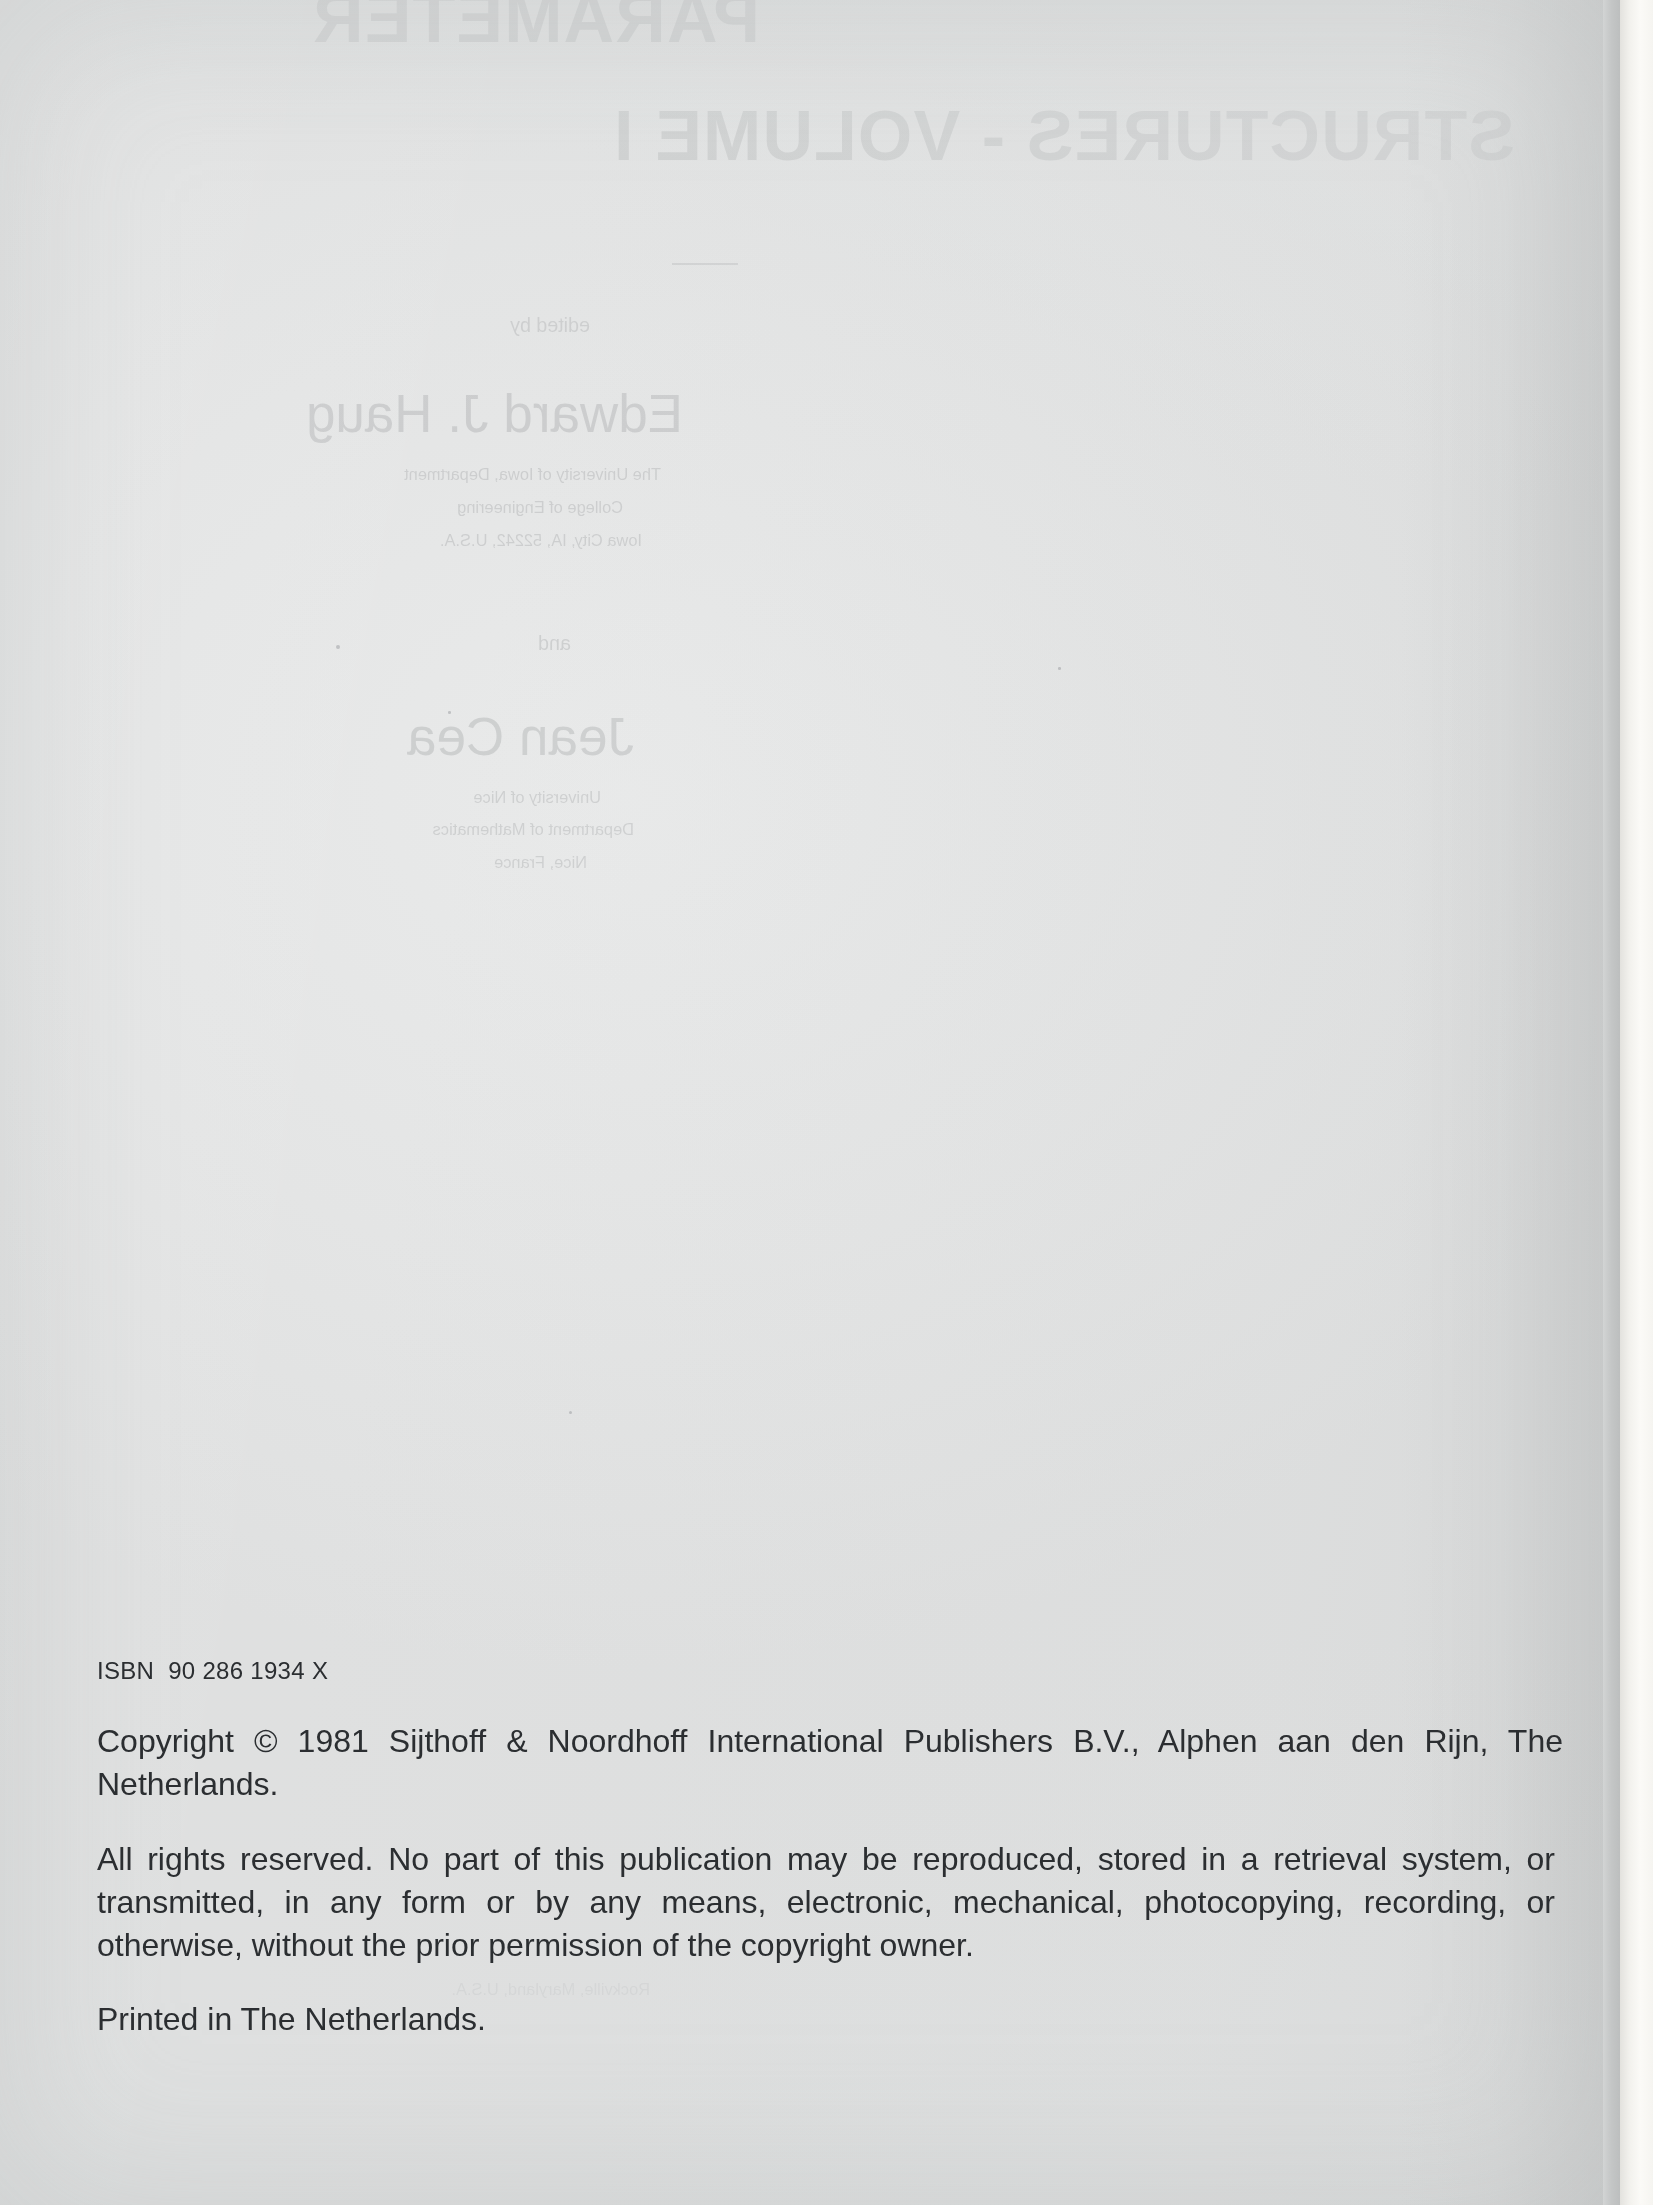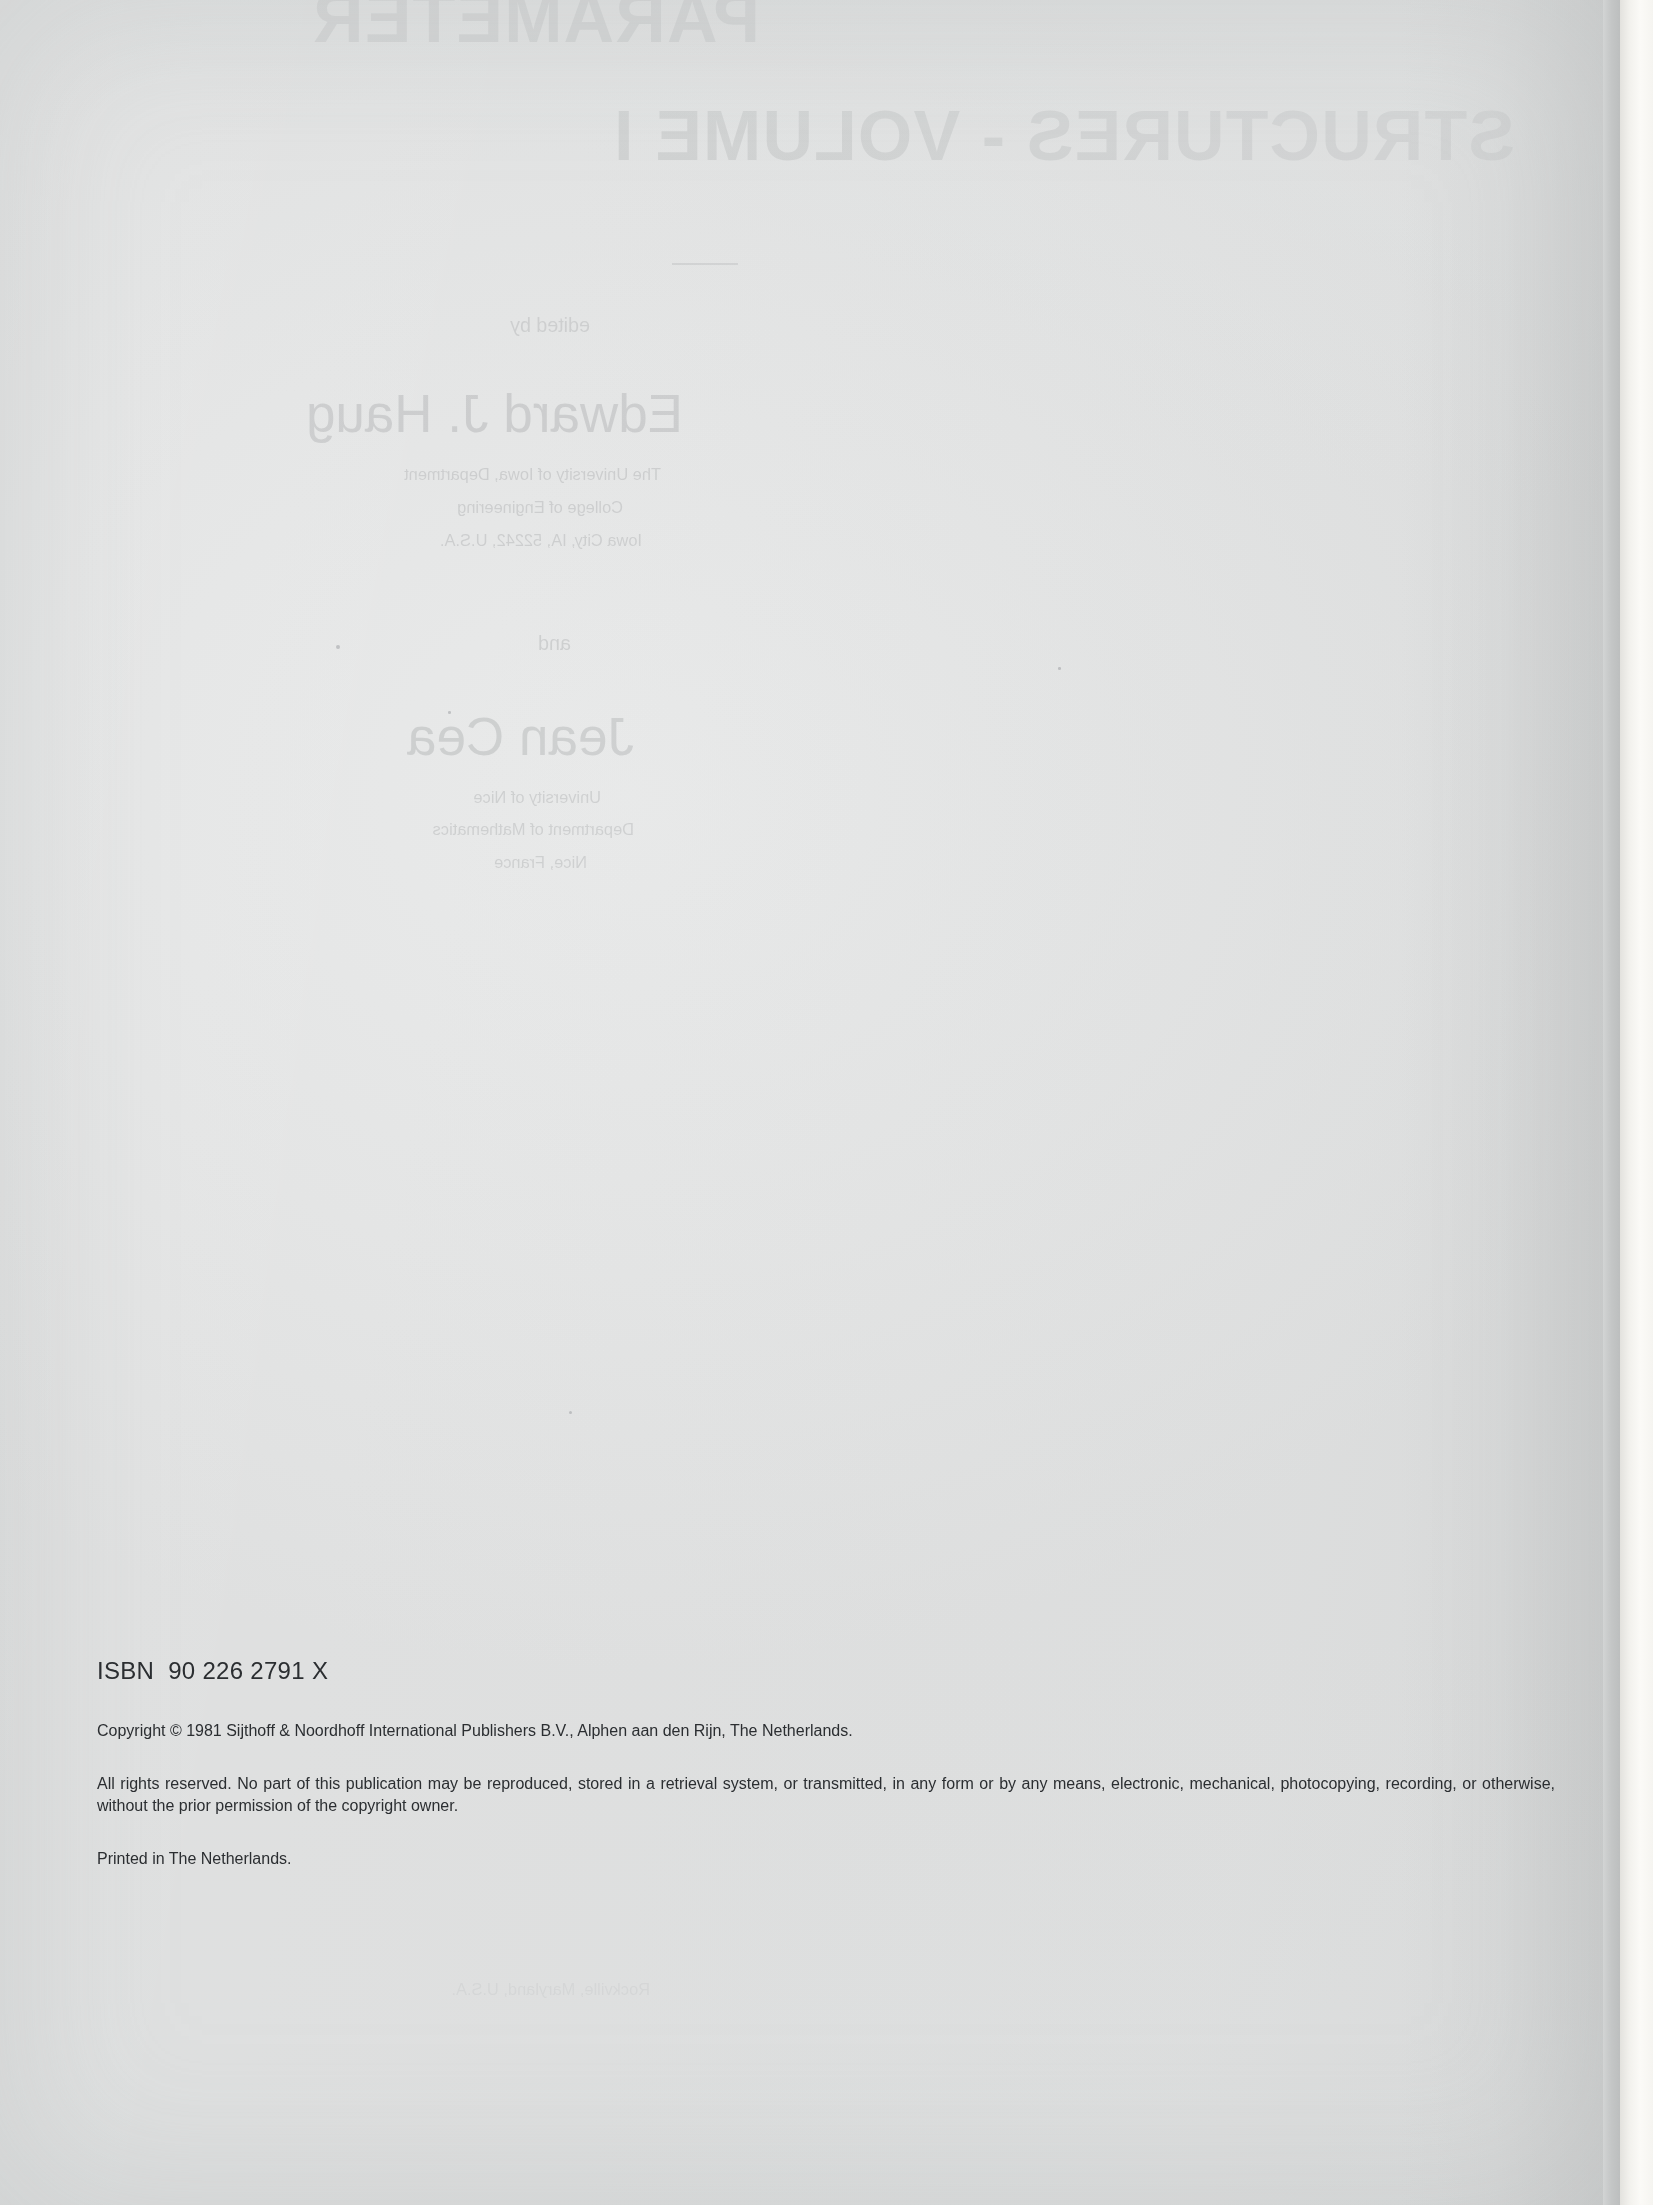--- a/index.html
+++ b/index.html
@@ -124,21 +124,21 @@
     width: 1477px;
     color: #2b2e31;
   }
   .isbn {
     font-size: 24px;
     letter-spacing: 0.3px;
     margin-bottom: 35px;
     white-space: pre;
   }
   .para {
-    font-size: 16px;
+    font-size: 32px;
     line-height: 1.34;
     margin-bottom: 32px;
     text-align: justify;
     max-width: 1455px;
   }
   .para.last {
     margin-bottom: 0;
   }
   .para-copyright {
     max-width: 1466px;
@@ -199,21 +199,21 @@
   <div class="tone-b"></div>
   <div class="vignette"></div>
   <div class="curl"></div>
 
   <div class="speck" style="left:336px; top:645px; width:3.8px; height:3.8px;"></div>
   <div class="speck" style="left:448px; top:711px; width:2.7px; height:2.7px;"></div>
   <div class="speck" style="left:569px; top:1411px; width:3.3px; height:3.3px;"></div>
   <div class="speck" style="left:1058px; top:667px; width:2.7px; height:2.7px;"></div>
 
   <div class="copyblock">
-    <div class="isbn">ISBN  90 226 2791 X</div>
+    <div class="isbn">ISBN  90 286 1934 X</div>
     <div class="para para-copyright">Copyright © 1981 Sijthoff &amp; Noordhoff International Publishers B.V., Alphen aan den Rijn, The Netherlands.</div>
     <div class="para para-rights">All rights reserved. No part of this publication may be reproduced, stored in a retrieval system, or transmitted, in any form or by any means, electronic, mechanical, photocopying, recording, or otherwise, without the prior permission of the copyright owner.</div>
     <div class="para para-printed last">Printed in The Netherlands.</div>
   </div>
 
   <div class="gutter"></div>
   <div class="edge-white"></div>
 
 </div>
 

